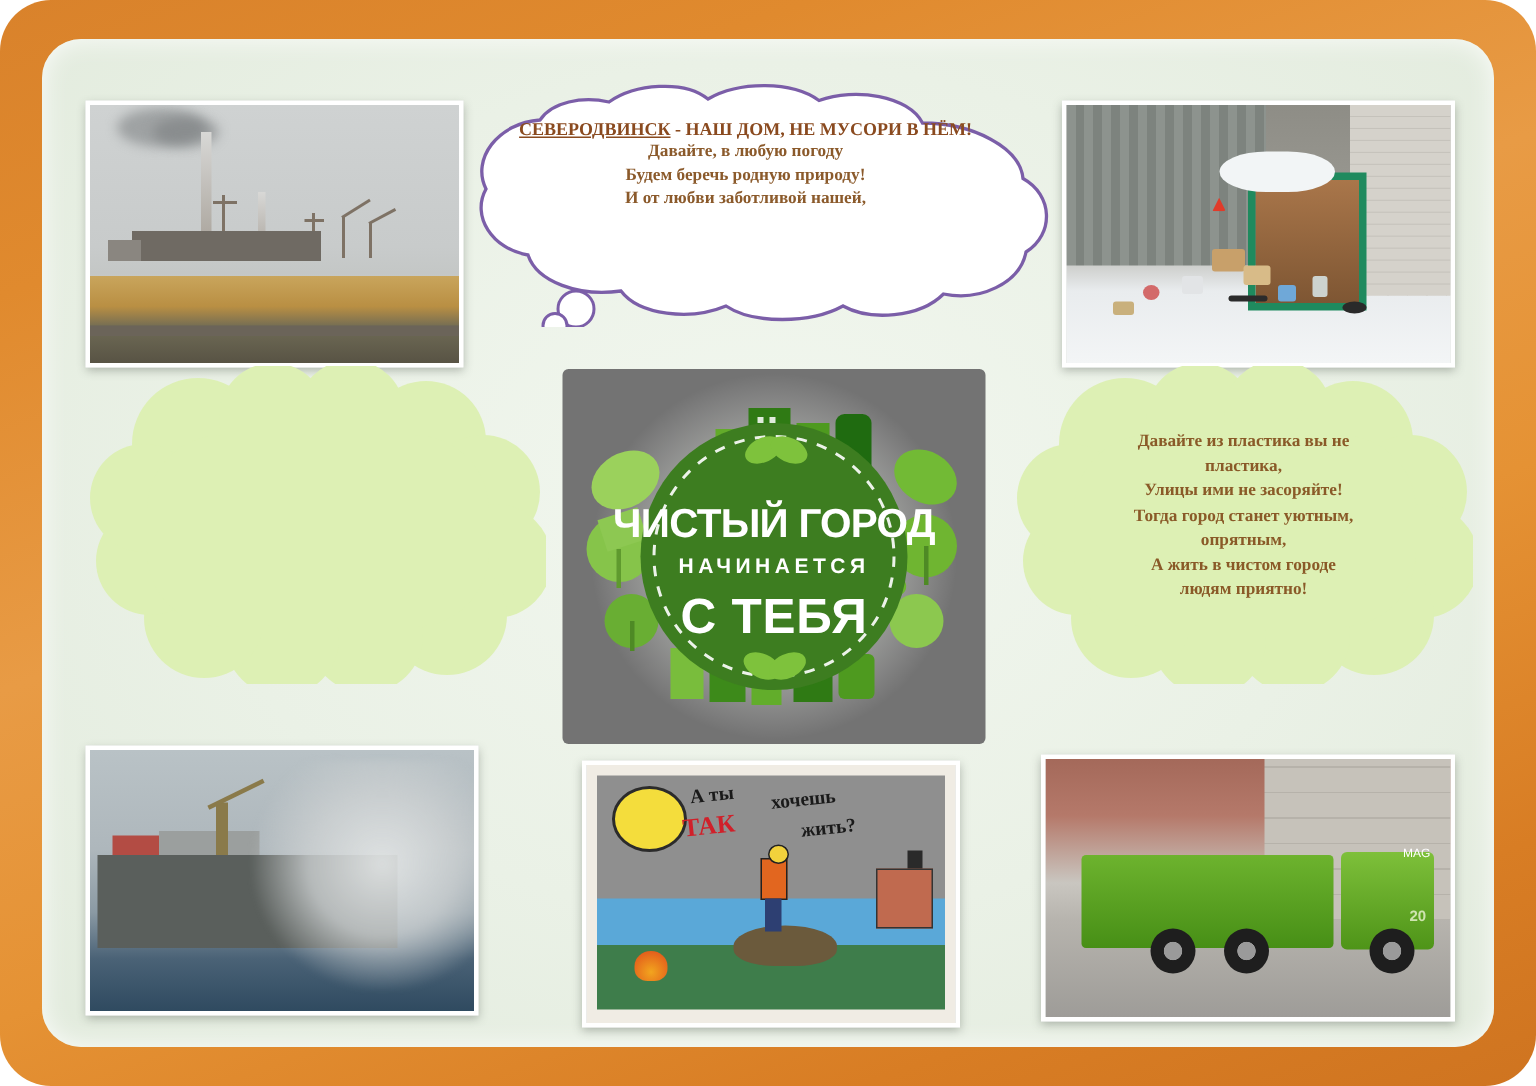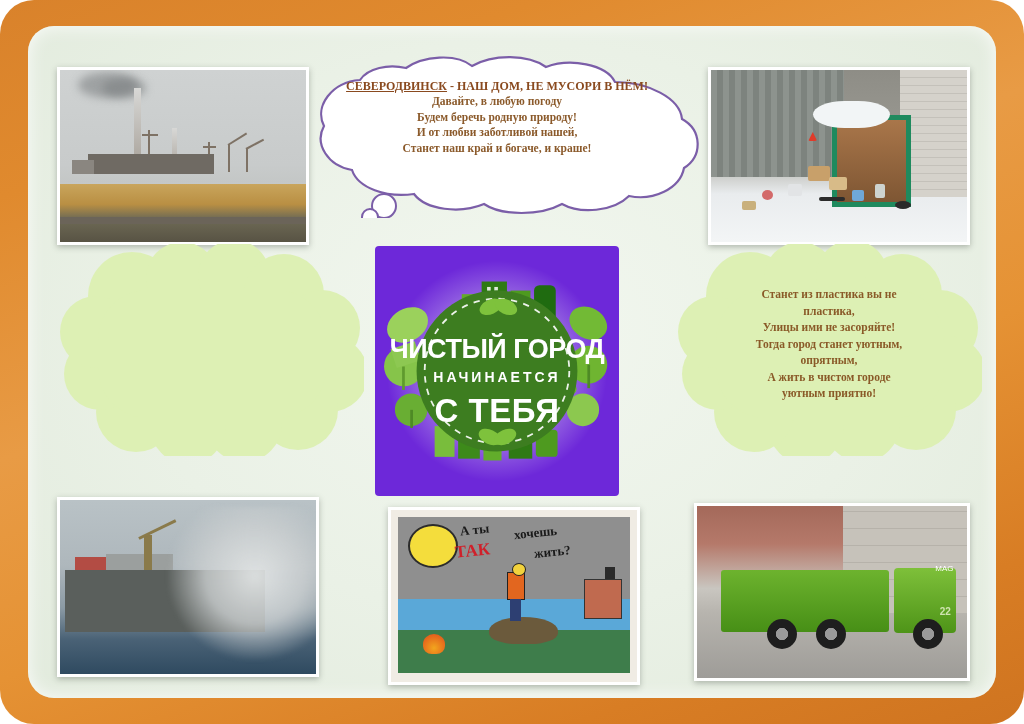--- a/index.html
+++ b/index.html
@@ -147,22 +147,22 @@
     color:#8a5a28; font-family:"Liberation Serif", serif; font-weight:700;
     font-size:11.5px; line-height:16.5px;
   }
   #cloud-left  { left: 58px;  top: 244px; width: 306px; height: 212px; }
   #cloud-left .gc-text  { left:42px; top:34px; width:222px; }
   #cloud-right { left: 676px; top: 244px; width: 306px; height: 212px; }
   #cloud-right .gc-text { left:38px; top:42px; width:230px; }
 
   
   #logo-card {
-    position:absolute; left:375px; top:246px; width:244px; height:250px;
-    background:#6d28d9; border-radius:4px;
+    position:absolute; left:375px; top:246px; width:282px; height:250px;
+    background:#737373; border-radius:4px;
   }
   #logo-card svg { position:absolute; inset:0; width:100%; height:100%; }
   .logo-text { position:absolute; left:0; right:0; text-align:center; color:#ffffff;
                font-family:"Liberation Sans", sans-serif; font-weight:700; }
   #logo-line1 { top:88px; font-size:27px; letter-spacing:-0.5px; }
   #logo-line2 { top:123px; font-size:14px; letter-spacing:3px; }
   #logo-line3 { top:146px; font-size:33px; letter-spacing:0.5px; }
 </style>
 </head>
 <body>
@@ -243,21 +243,21 @@
     <span class="drw-txt" style="left:58%;top:20%;font-size:13px;">жить?</span>
 
   </div>
 
   <div class="photo" id="photo-truck">
     <div class="trk-bg"></div>
     <div class="trk-wall"></div>
     <div class="trk-body"></div>
     <div class="trk-cab"></div>
     <span class="trk-mag">MAG</span>
-    <span class="trk-num">22</span>
+    <span class="trk-num">20</span>
     <div class="wheel" style="left:26%;"></div>
     <div class="wheel" style="left:44%;"></div>
     <div class="wheel" style="right:9%;"></div>
 
   </div>
 
   <div id="thought-bubble">
     <svg viewBox="0 0 418 162" preserveAspectRatio="none">
       <path d="M118,12 C135,0 168,-3 184,10 C205,-2 240,-2 258,11
                C282,2 318,8 327,26 C360,26 392,42 394,63
@@ -269,21 +269,20 @@
       <circle cx="96" cy="150" r="12" fill="#ffffff" stroke="#7b5ea8" stroke-width="2"></circle>
       <circle cx="82" cy="161" r="8" fill="#ffffff" stroke="#7b5ea8" stroke-width="2"></circle>
     </svg>
     <div class="bubble-text">
       <div class="bubble-title">
         <span class="u">СЕВЕРОДВИНСК</span><span> -  НАШ ДОМ, НЕ МУСОРИ В НЁМ!</span>
       </div>
       <div>Давайте, в любую погоду</div>
       <div>Будем беречь родную природу!</div>
       <div>И от любви заботливой нашей,</div>
-      <div>Станет наш край и богаче, и краше!</div>
     </div>
   </div>
 
   <div class="green-cloud" id="cloud-left">
     <svg viewBox="0 0 306 212" preserveAspectRatio="none">
       <g fill="#ddf0b4">
         <circle cx="74" cy="52" r="44"></circle>
         <circle cx="124" cy="34" r="36"></circle>
         <circle cx="176" cy="32" r="36"></circle>
         <circle cx="226" cy="50" r="40"></circle>
@@ -312,27 +311,27 @@
         <circle cx="240" cy="166" r="40"></circle>
         <circle cx="186" cy="180" r="38"></circle>
         <circle cx="130" cy="182" r="38"></circle>
         <circle cx="78" cy="168" r="40"></circle>
         <circle cx="42" cy="130" r="36"></circle>
         <circle cx="38" cy="88" r="36"></circle>
         <rect x="40" y="46" width="228" height="128" rx="50"></rect>
       </g>
     </svg>
     <div class="gc-text">
-      <div>Станет из пластика вы не</div>
+      <div>Давайте из пластика вы не</div>
       <div>пластика,</div>
       <div>Улицы ими не засоряйте!</div>
       <div>Тогда город станет уютным,</div>
       <div>опрятным,</div>
       <div>А жить в чистом городе</div>
-      <div>уютным приятно!</div>
+      <div>людям приятно!</div>
     </div>
   </div>
 
   <div id="logo-card">
     <svg viewBox="0 0 270 250">
       <defs>
         <radialGradient id="haze" cx="50%" cy="50%" r="50%">
           <stop offset="0%" stop-color="#e6f5d8" stop-opacity="0.9"></stop>
           <stop offset="100%" stop-color="#ffffff" stop-opacity="0"></stop>
         </radialGradient>

